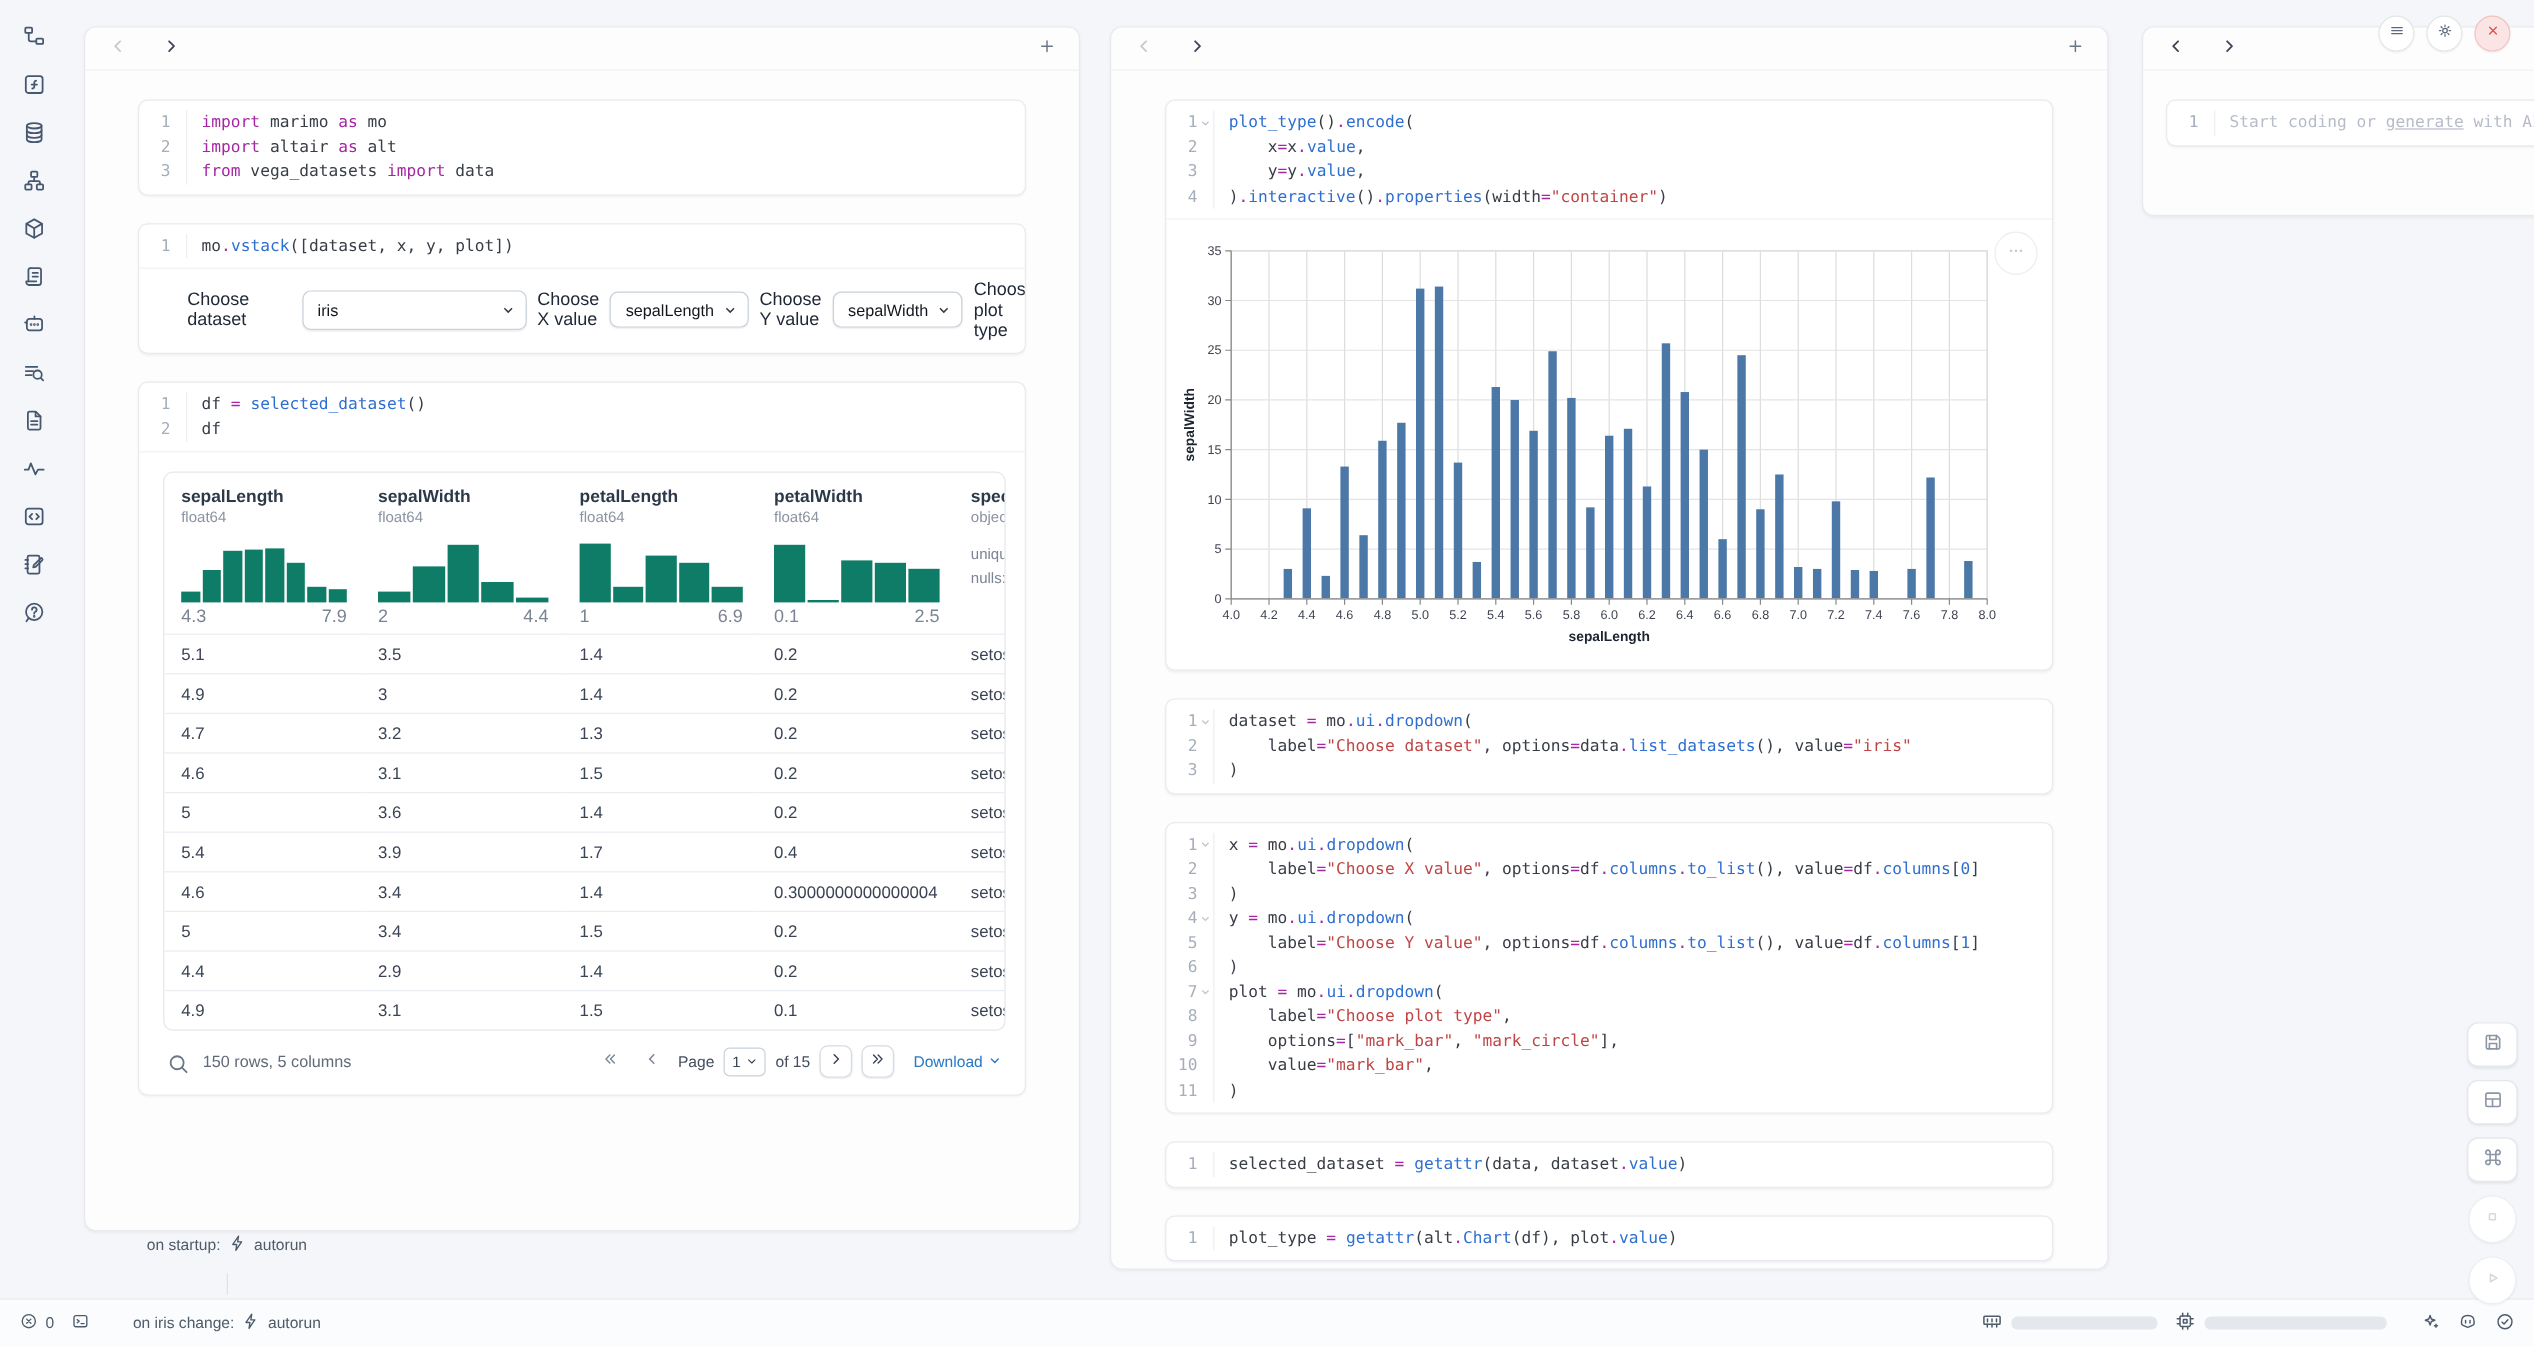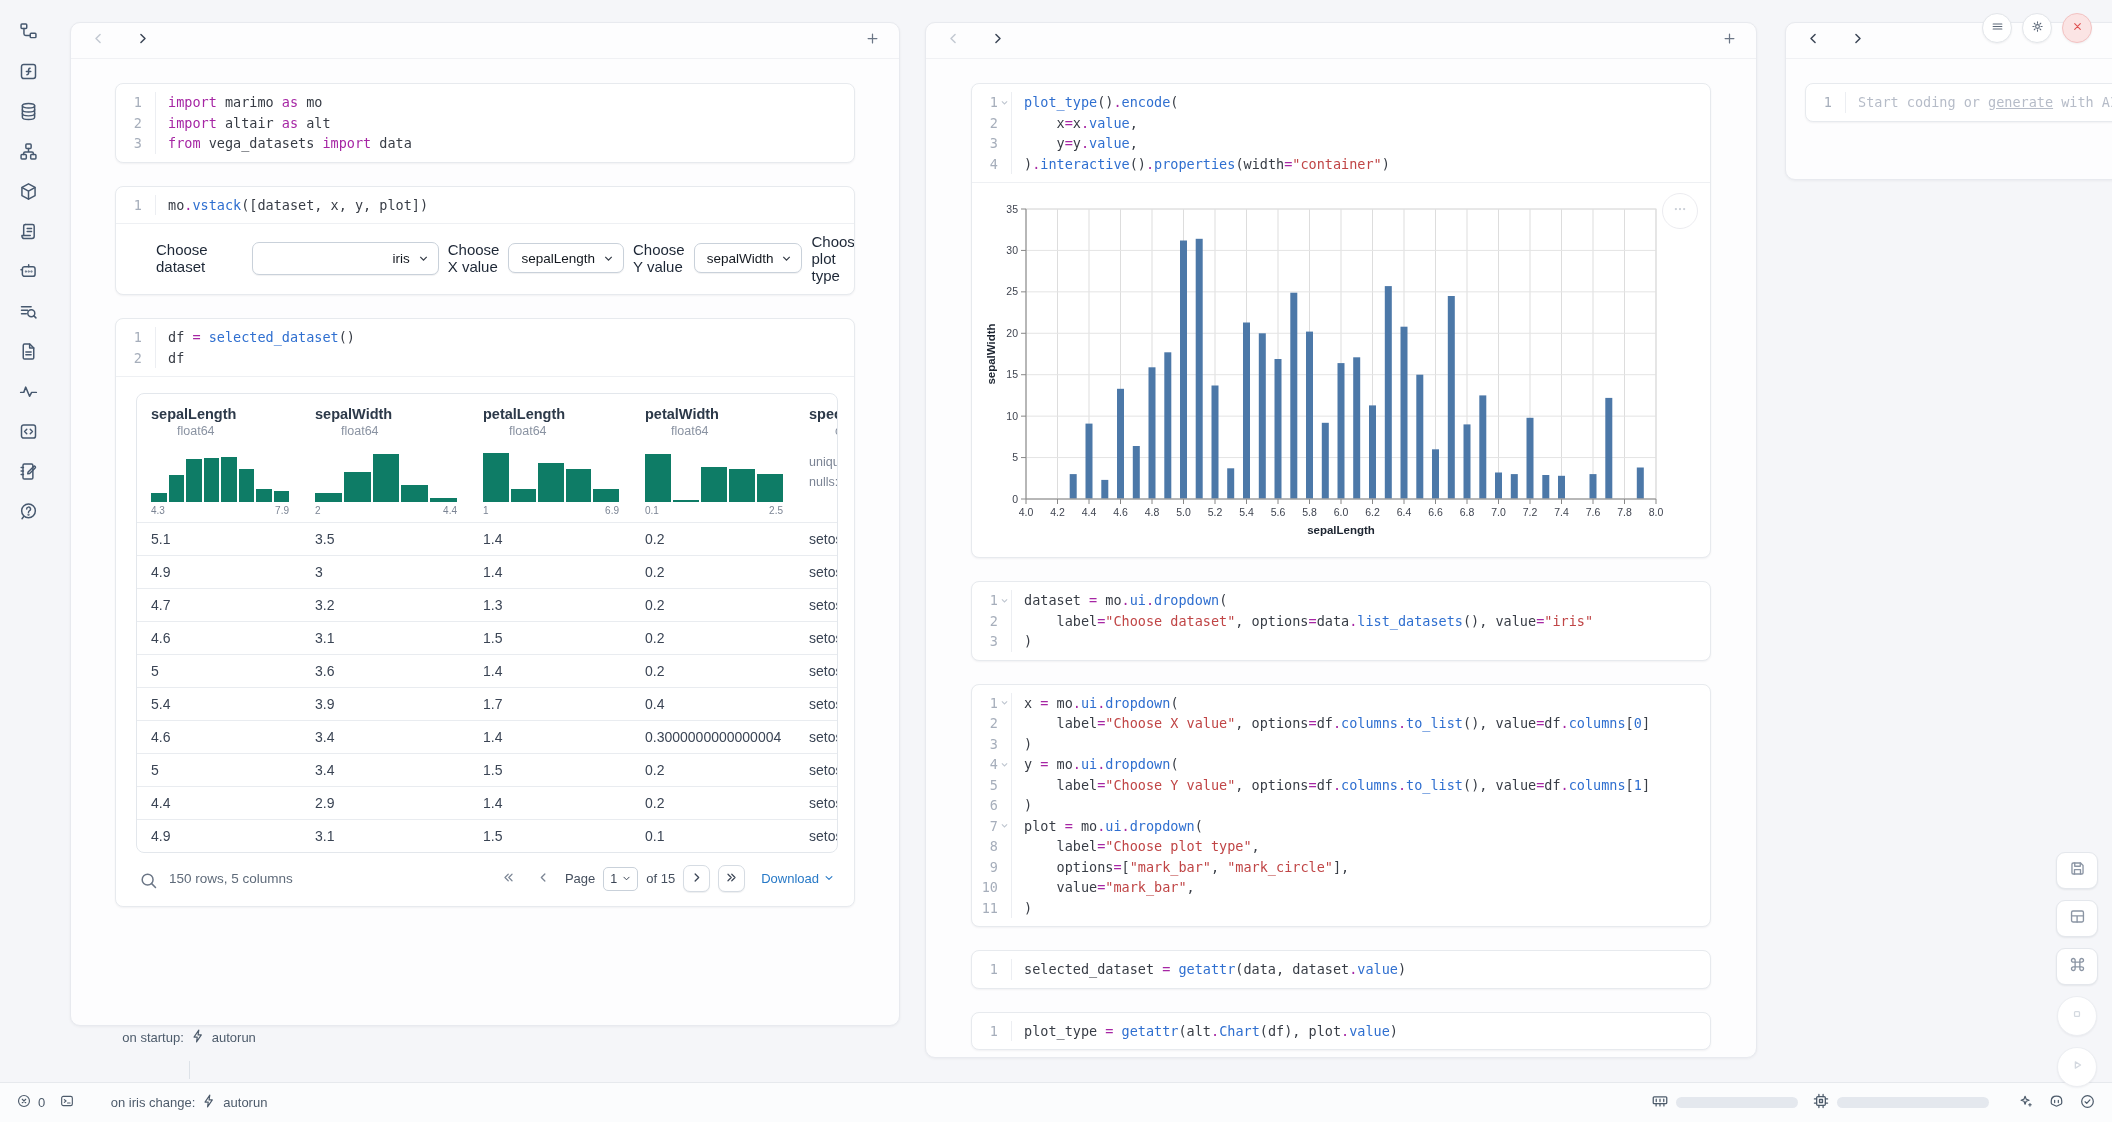--- a/index.html
+++ b/index.html
@@ -42,34 +42,34 @@
   .tk-ph { color:#b6bcc8; }
   .tk-u { text-decoration:underline; }
   .cell-output { border-top:1px solid #eef0f3; position:relative; }
 
   
   .form { padding:18px 0 20px 40px; display:flex; flex-direction:row; gap:9px; }
   .form-row { display:flex; align-items:center; gap:9px; height:32px; }
   .form-label { font-size:15px; color:#1d2736; }
   .select { height:30px; background:#fff; border:1px solid #c9d1da; border-radius:7px; box-shadow:0 1px 1px rgba(16,24,40,.06); display:flex; align-items:center; padding:0 9px 0 12px; gap:8px; font-size:13.5px; color:#13181f; cursor:pointer; }
   .select.wide { width:222px; height:33px; }
-  .select .sel-val { flex:1;text-align:right; }
+  .select .sel-val { flex:1; }
   .select svg { width:11px; height:11px; color:#333a45; flex:none; }
 
   
   .table-out { padding:16px 18px 14px 20px; }
   .tbl-wrap { width:702px; border:1px solid #e3e7ec; border-radius:8px; overflow:hidden; }
   table { border-collapse:collapse; table-layout:fixed; width:860px; }
   col.c1{width:164px;} col.c2{width:168px;} col.c3{width:162px;} col.c4{width:164px;} col.c5{width:202px;}
   th { text-align:left; vertical-align:top; padding:12px 12px 6px 14px; font-weight:normal; }
   .col-name { font-size:14.5px; font-weight:bold; color:#2c3949; font-family:"Liberation Sans",sans-serif; }
-  .col-type { font-size:12.5px; color:#8a93a2; margin-top:2px;margin-left:26px; }
+  .col-type { font-size:12.5px; color:#8a93a2; margin-top:2px; }
   .hist { height:54px; margin-top:10px; display:flex; align-items:flex-end; gap:2px; }
   .hist .bar { flex:1; background:#0e7c66; }
-  .mm { display:flex; justify-content:space-between; font-size:10px; color:#7b8494; margin-top:3px; }
+  .mm { display:flex; justify-content:space-between; font-size:15px; color:#7b8494; margin-top:3px; }
   .meta { font-size:12.5px; color:#7b8494; margin-top:14px; line-height:1.6; white-space:nowrap; }
   td { border-top:1px solid #e9ecf0; padding:8px 12px 8px 14px; font-size:14px; color:#3a4454; white-space:nowrap; overflow:hidden; }
   .tbl-footer { display:flex; align-items:center; margin-top:12px; padding:0 2px; gap:8px; }
   .tbl-footer .search { color:#6b7686; width:17px; height:17px; }
   .summary { font-size:13.5px; color:#5f6b7a; margin-left:6px; }
   .tbl-footer .spacer { flex:1; }
   .pg-btn { width:27px; height:27px; border-radius:7px; display:flex; align-items:center; justify-content:center; color:#7c8695; cursor:pointer; }
   .pg-btn svg { width:13px; height:13px; }
   .pg-btn.boxed { background:#fff; border:1px solid #d6dce3; box-shadow:0 1px 1px rgba(16,24,40,.07); color:#3c4656; }
   .pg-text { font-size:13px; color:#454f5e; }

